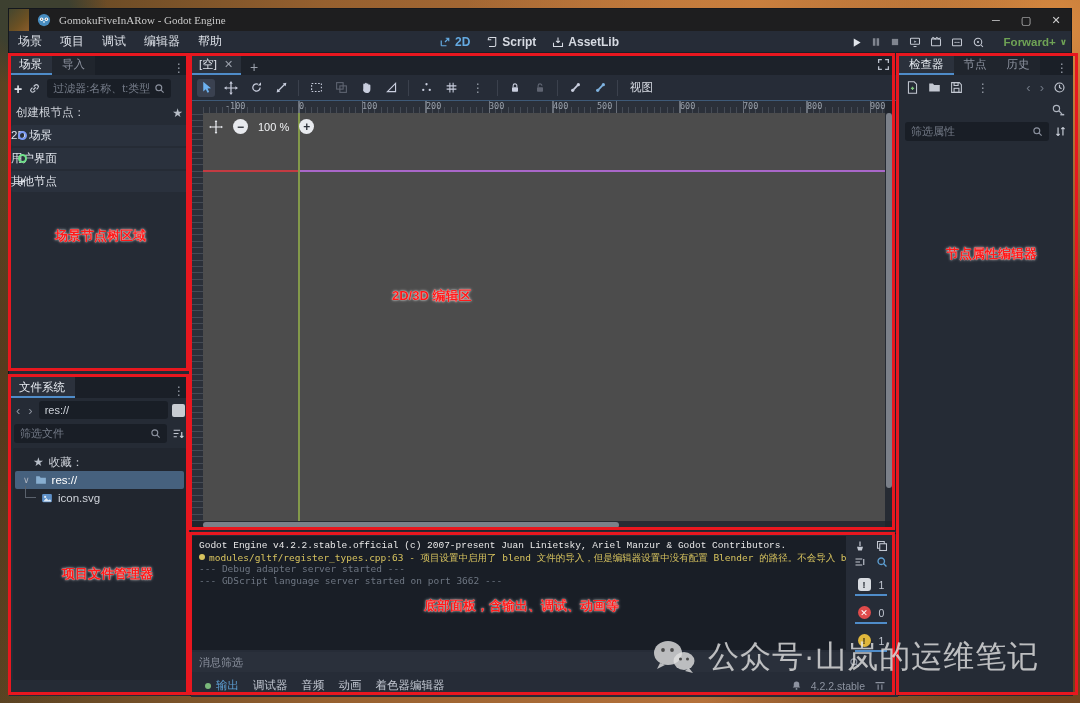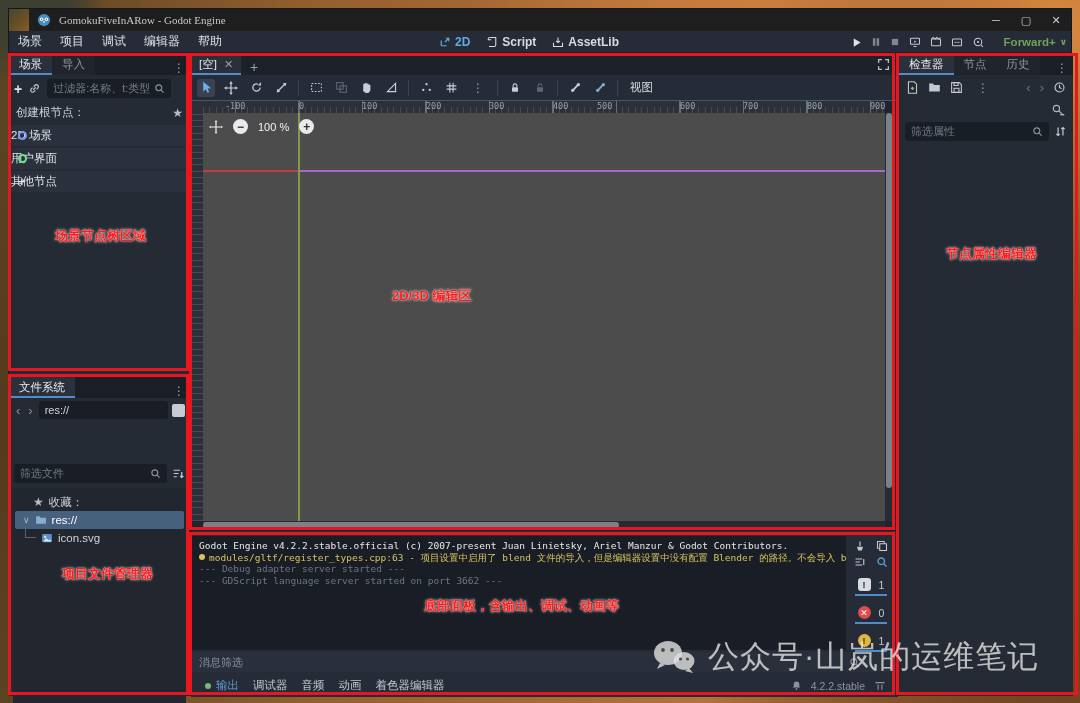--- a/index.html
+++ b/index.html
@@ -64,21 +64,21 @@
   .circ.green { border-color:#6fe08a; }
   .plus-w { color:#dfe3ea; font-size:13px; font-weight:bold; line-height:0; }
 
   
   #fs-dock { left:0; top:366px; width:182px; height:321px; border-right:1px solid #14171d; border-top:1px solid #14171d; }
   .fs-nav { display:flex; align-items:center; gap:4px; padding:3px 5px; }
   .nav-arrow { color:#8b919c; font-size:13px; padding:0 2px; }
   .pathbox { background:#191e26; border-radius:3px; height:18px; flex:1; display:flex; align-items:center;
     padding:0 6px; color:#cfd3da; font-size:11px; }
   .sq-btn { width:13px; height:13px; background:#c8ccd2; border-radius:2px; }
-  .fs-filter { display:flex; align-items:center; gap:5px; padding:2px 5px;margin-top:40px; }
+  .fs-filter { display:flex; align-items:center; gap:5px; padding:2px 5px; }
   .fs-tree { margin:3px 4px; background:#21262f; border-radius:2px; height:232px; padding-top:5px; font-size:11.5px; color:#cfd3da; }
   .tree-row { height:18px; display:flex; align-items:center; gap:5px; }
   .tree-row.fav { padding-left:20px; }
   .tree-row.sel { background:#46617e; border-radius:2px; margin:0 2px; padding-left:8px; color:#fff; }
   .tree-row.file { padding-left:24px; }
   .chev { color:#aeb4bf; font-size:9px; }
   .tree-conn { width:11px; height:12px; border-left:1px solid #5a616c; border-bottom:1px solid #5a616c; margin:-6px 0 6px -12px; }
 
   
   #viewport { left:182px; top:44px; width:707px; height:478px; background:#20252d; }
@@ -116,21 +116,21 @@
   .vscroll { position:absolute; right:5px; top:60px; width:8px; bottom:10px; background:#262b33; }
   .vscroll .thumb { position:absolute; left:1px; right:1px; top:0; height:92%; background:#7b8089; border-radius:3px; }
   .hscroll { position:absolute; left:12px; right:13px; bottom:2px; height:8px; background:#262b33; }
   .hscroll .thumb { position:absolute; top:1px; bottom:1px; left:0; width:61%; background:#7b8089; border-radius:3px; }
 
   
   #bottom-panel { left:182px; top:524px; width:707px; height:163px; background:#262c37; border-top:1px solid #14171d; }
   .console { position:absolute; left:0; top:2px; right:52px; height:114px; background:#191e26;
     font-family:"DejaVu Sans Mono",monospace; font-size:9.5px; line-height:11.5px; padding:4px 0 0 8px;
     white-space:nowrap; overflow:hidden; }
-  .ln-white { color:#e8e8e8; }
+  .ln-white { color:#e8e8e8;font-family:Liberation Mono, monospace; }
   .ln-warn { color:#d7c35e; display:flex; align-items:center; gap:4px; }
   .warn-dot { width:6px; height:6px; border-radius:50%; background:#d7c35e; flex:none; }
   .ln-mute { color:#6e7682; }
   .console-side { position:absolute; right:2px; top:2px; width:50px; height:114px; display:flex; flex-direction:column;
     align-items:center; padding-top:4px; gap:4px; }
   .cs-row { display:flex; gap:10px; color:#c3c8d2; }
   .counter { display:flex; align-items:center; gap:8px; border-bottom:2px solid #4f8cc9; padding:2px 3px 3px 3px; margin-top:4px; }
   .counter .num { color:#c3c8d2; font-size:10.5px; }
   .badge { width:13px; height:13px; border-radius:3px; display:flex; align-items:center; justify-content:center;
     font-size:9px; font-weight:bold; }

